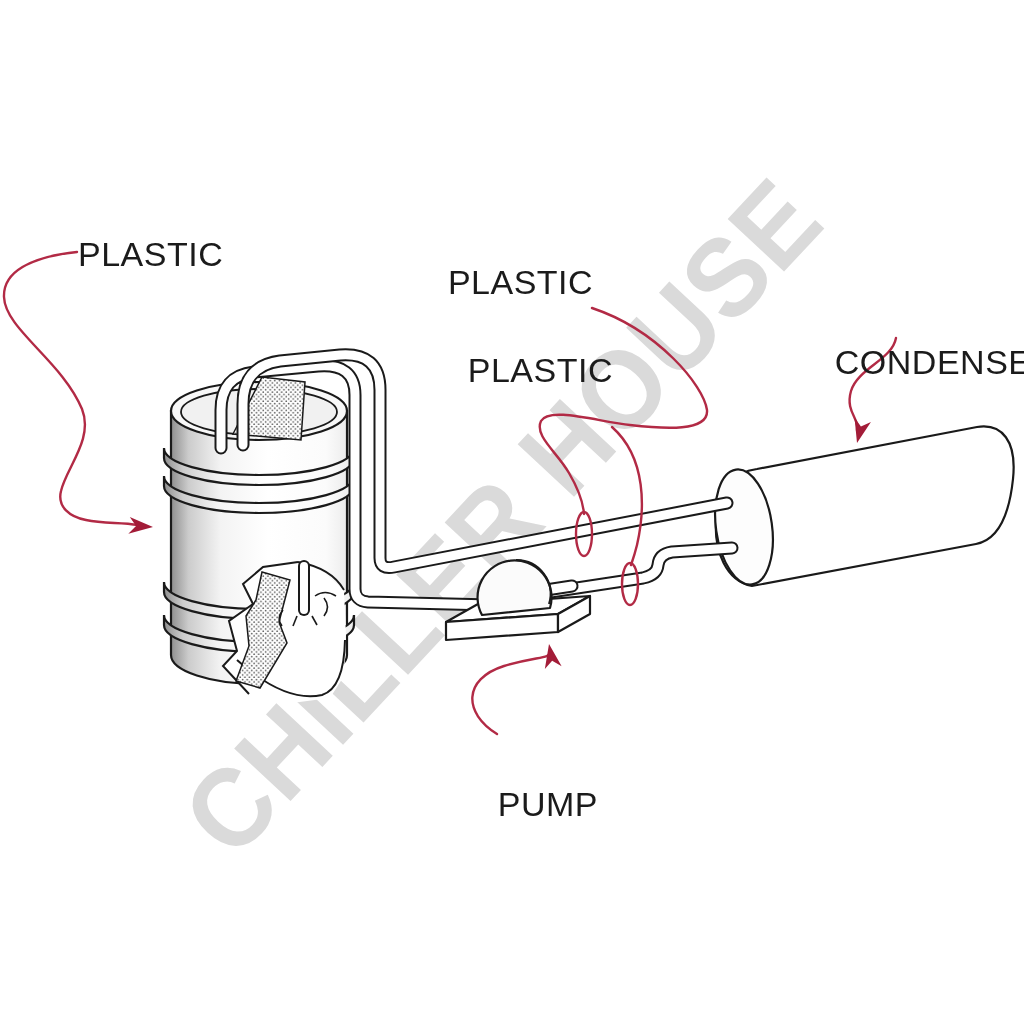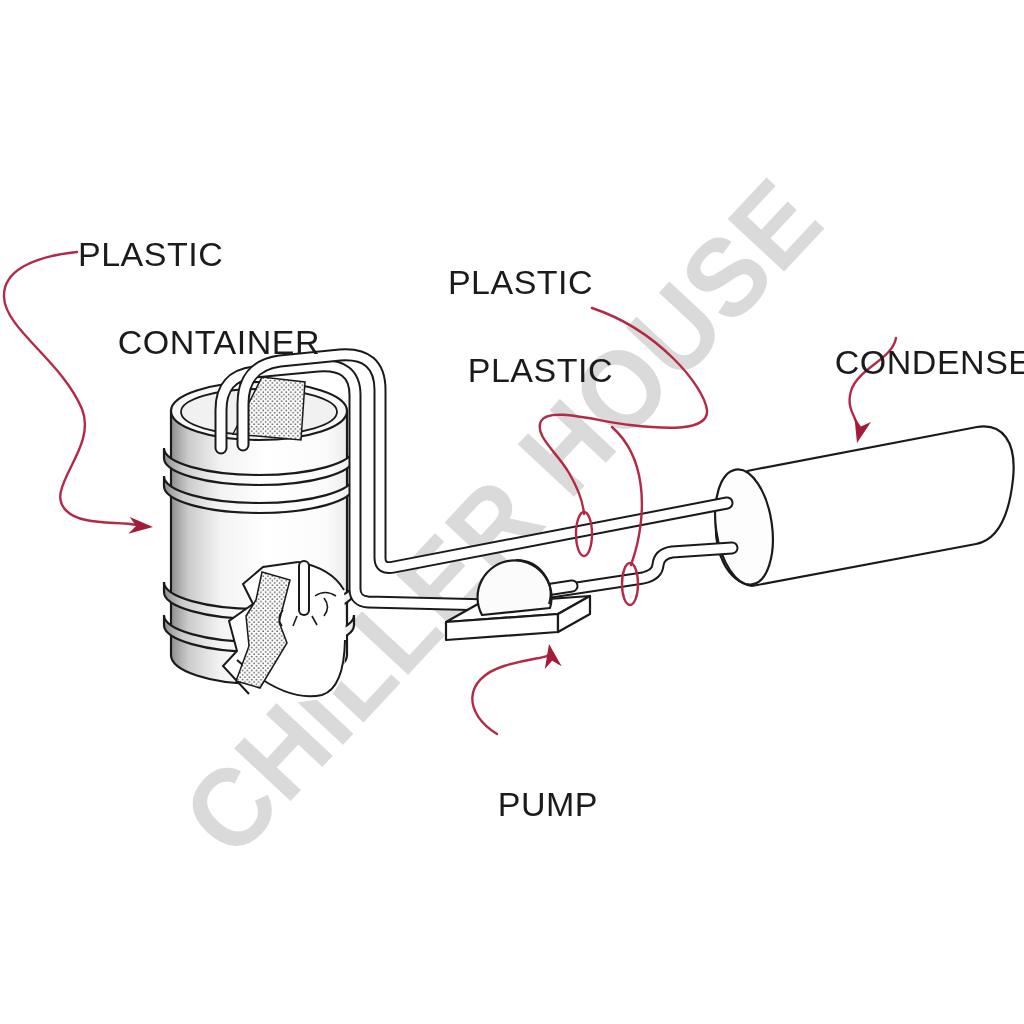--- a/index.html
+++ b/index.html
@@ -122,21 +122,21 @@
 
       <path d="M 896,338 C 892,360 858,368 851,391 C 845,412 860,419 857,430"></path>
       <polygon points="0,0 -24,9 -17,0.5 -24,-8" fill="#a31c38" stroke="none" transform="translate(857,443) rotate(105)"></polygon>
 
       <path d="M 497,734 C 463,713 463,679 504,666 C 537,656 550,659 550,652"></path>
       <polygon points="0,0 -24,9 -17,0.5 -24,-8" fill="#a31c38" stroke="none" transform="translate(549,644) rotate(-99)"></polygon>
     </g>
   </svg>
 
   <div class="lbl" style="left:78px;top:232px;"><span>PLASTIC</span><br>
-    <span>CONTAINER</span></div>
+    </div>
 
   <div class="lbl center" style="left:418px;top:260px;width:205px;"><span>PLASTIC</span><br>
     <span>PLASTIC</span></div>
 
   <div class="lbl" style="left:795px;top:296px;">
     <span>CONDENSER</span>
   </div>
 
   <div class="lbl" style="left:458px;top:738px;">
     <span>PUMP</span>

